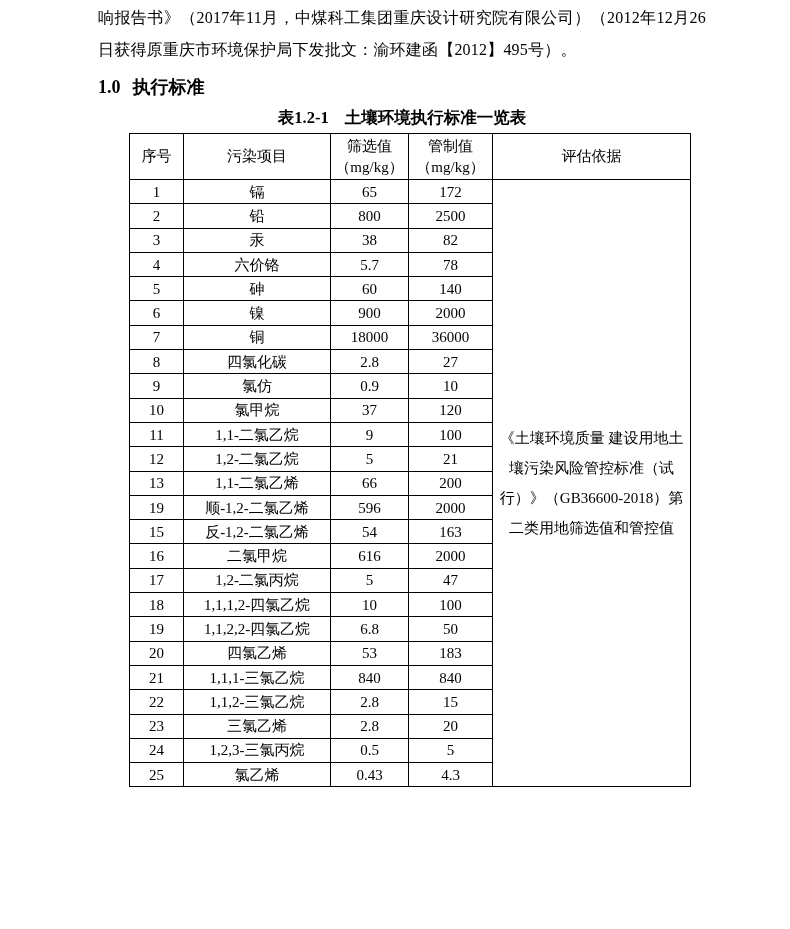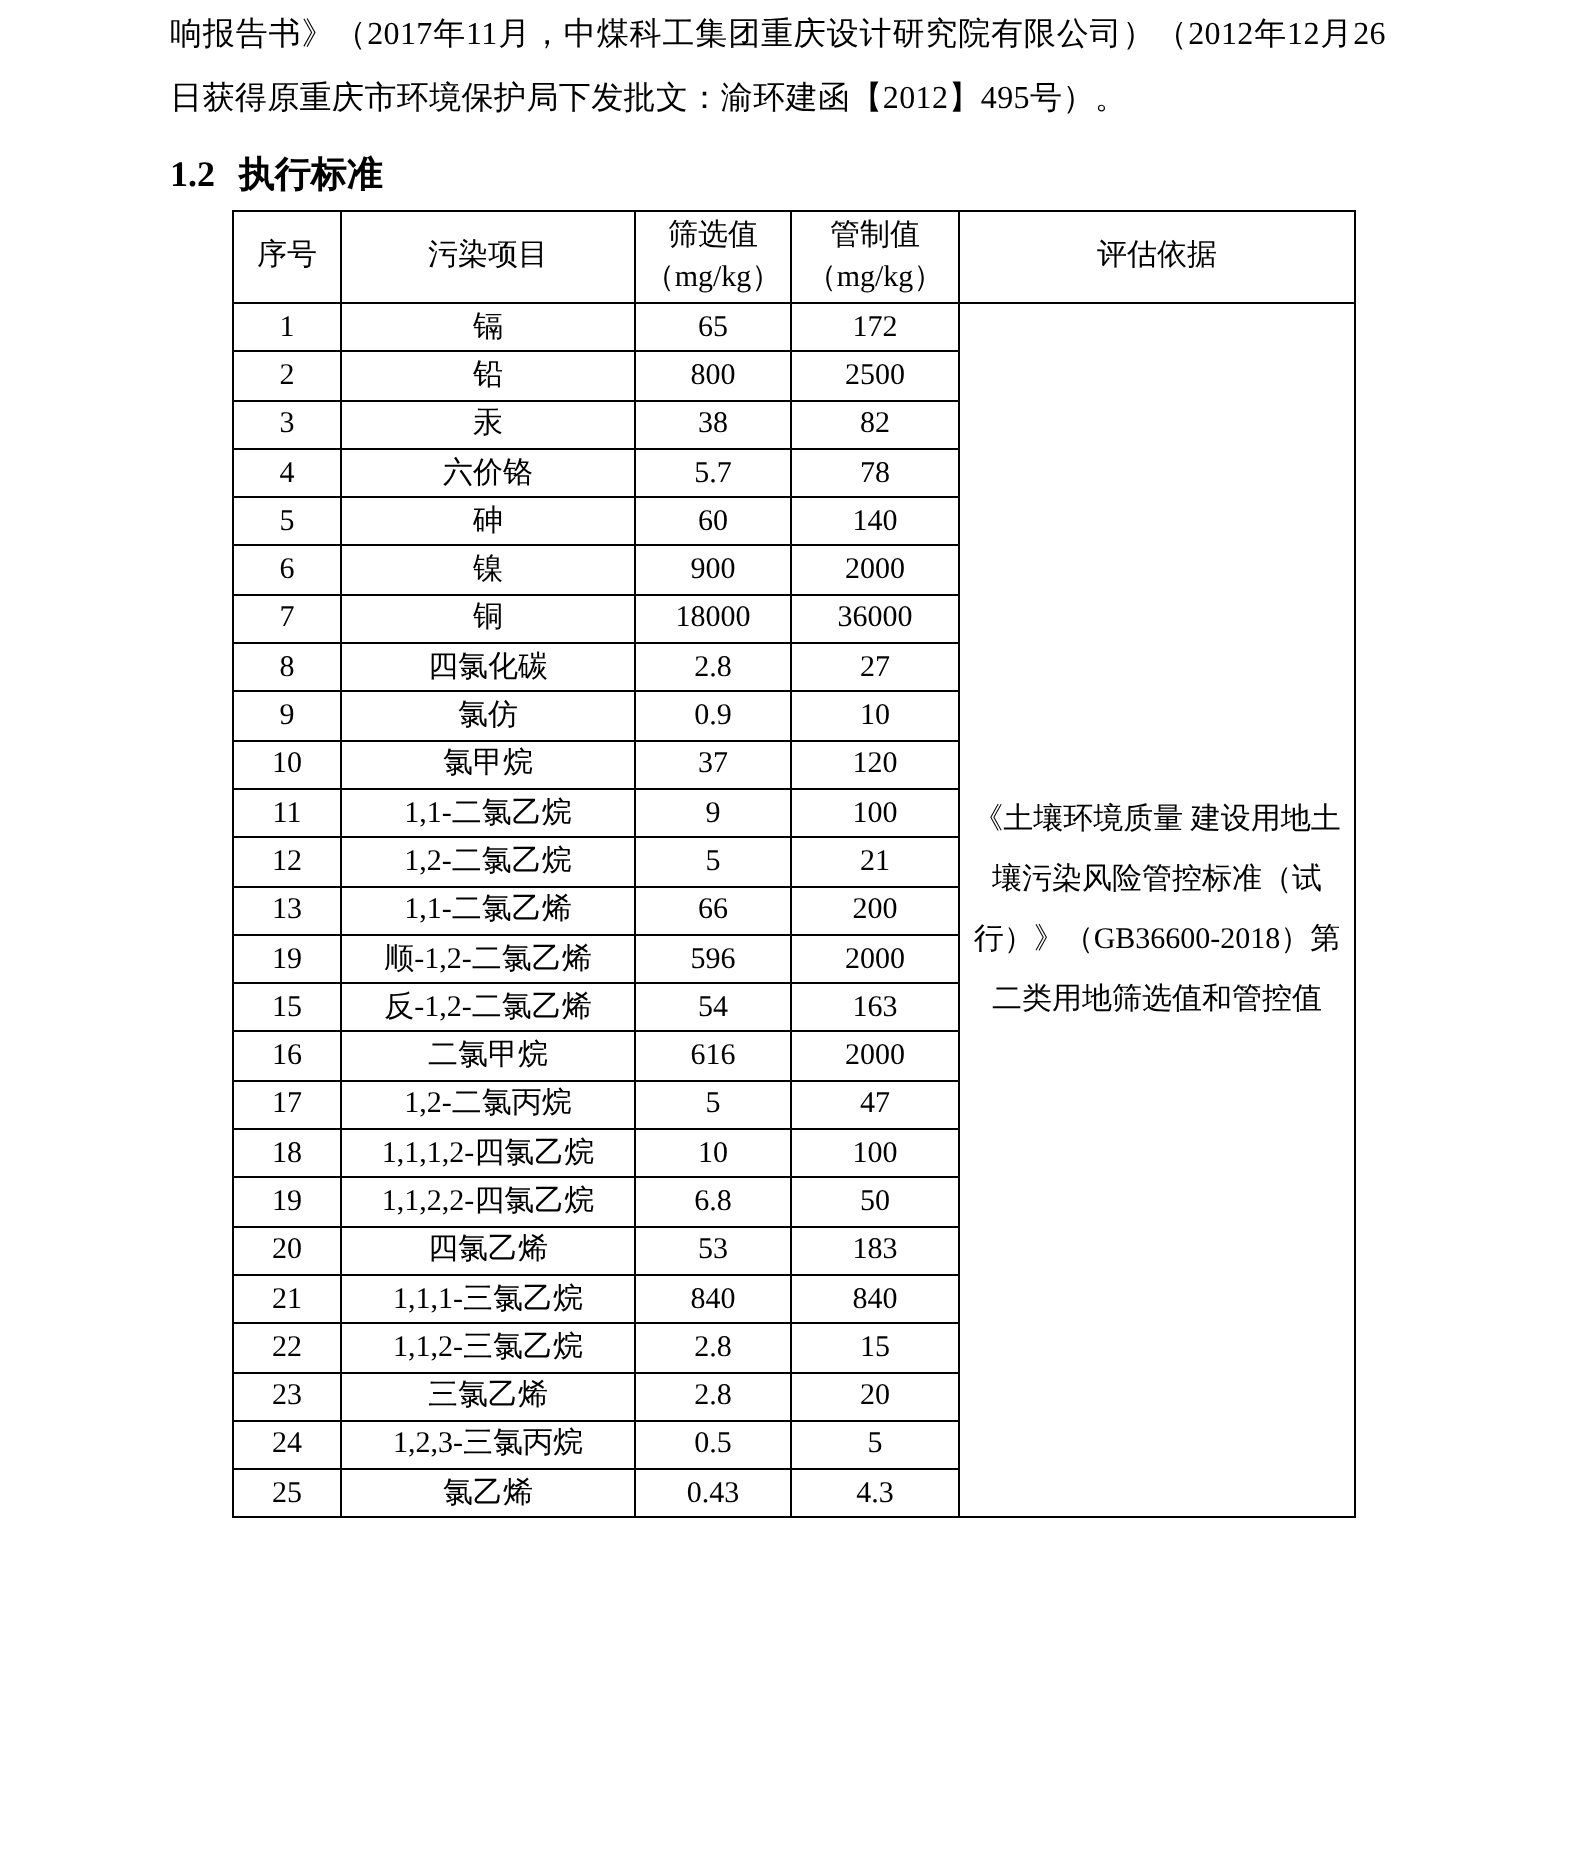--- a/index.html
+++ b/index.html
@@ -12,20 +12,21 @@
     height: 929px;
     overflow: hidden;
     font-family: "Liberation Serif", "DejaVu Serif", serif;
     color: #000000;
   }
   .page {
     box-sizing: border-box;
     width: 745px;
     height: 929px;
     padding: 2px 52px 0 85px;
+    margin-left: 13px;
   }
   .para {
     margin: 0;
     font-size: 16px;
     line-height: 31.5px;
     text-align: justify;
     letter-spacing: 0.2px;
   }
   .para.indent {
     text-indent: 2em;
@@ -84,25 +85,28 @@
   }
 </style>
 </head>
 <body>
 
 <div class="page">
 
   <p class="para">响报告书》（2017年11月，中煤科工集团重庆设计研究院有限公司）（2012年12月26日获得原重庆市环境保护局下发批文：渝环建函【2012】495号）。</p>
 
   <div class="section-heading">
-    <span class="num">1.2</span><span>执行标准</span>
+    <span class="num">1.0</span><span>执行标准</span>
   </div>
 
 
 
+  <div class="table-caption">
+    <span class="cap-label">表1.2-1</span><span>土壤环境执行标准一览表</span>
+  </div>
 
   <table class="std-table">
     <colgroup>
       <col style="width:54px">
       <col style="width:147px">
       <col style="width:78px">
       <col style="width:84px">
       <col style="width:198px">
     </colgroup>
     <thead>

